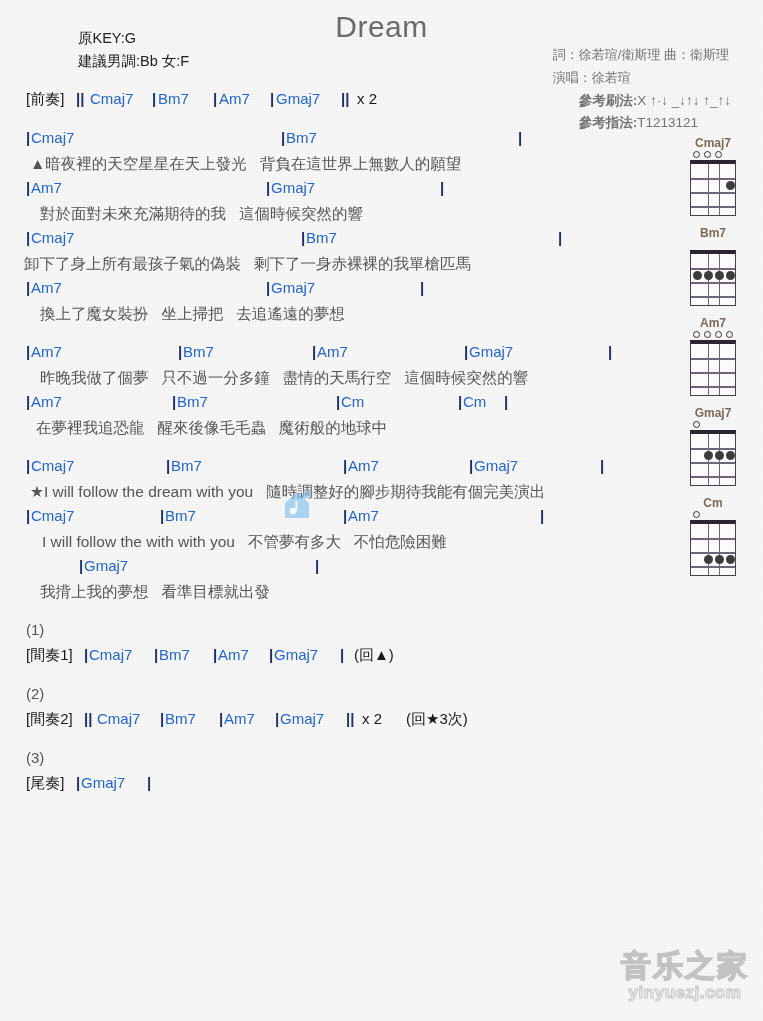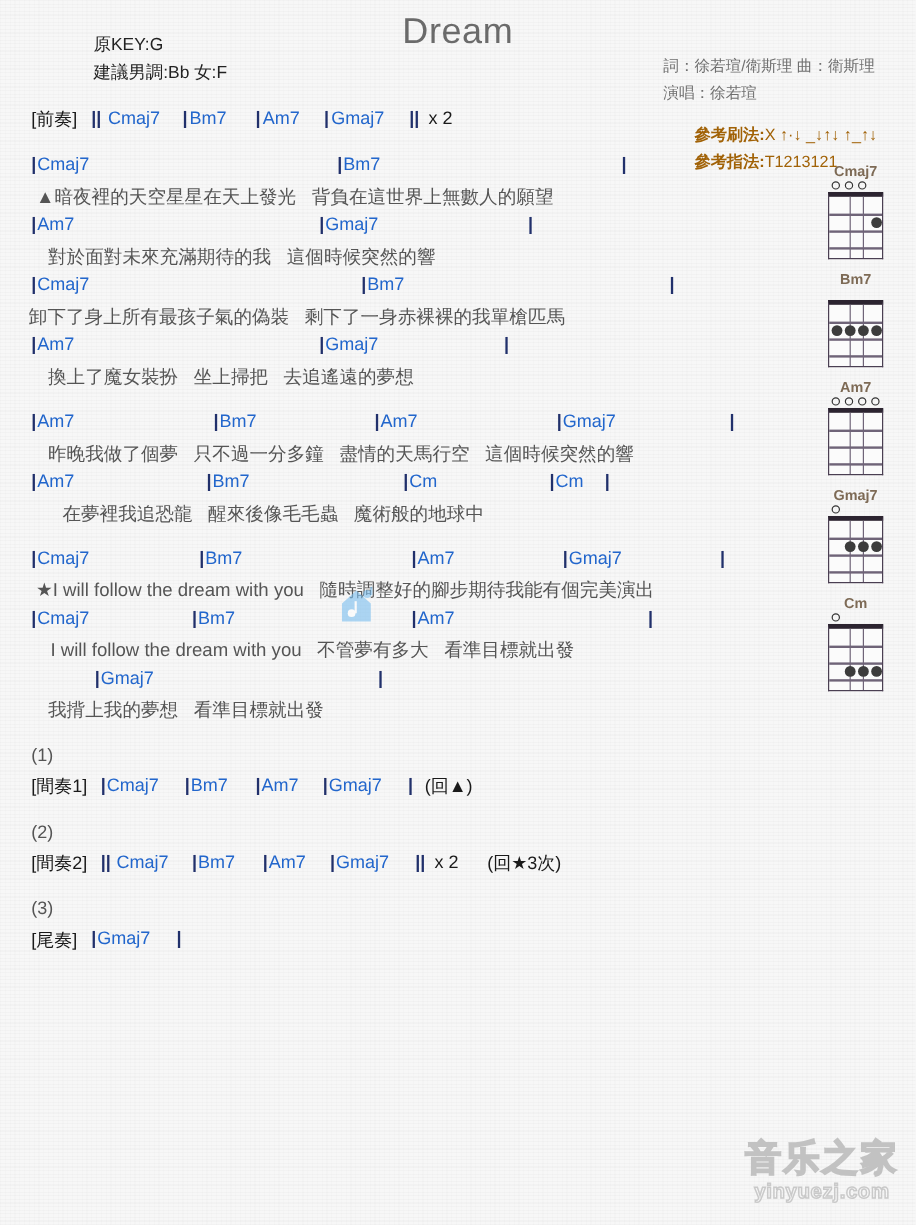--- a/index.html
+++ b/index.html
@@ -56,23 +56,23 @@
     right: 34px;
     top: 43px;
     font-size: 13px;
     color: #6f6f6f;
     line-height: 23px;
     text-align: left;
   }
   .play-ref {
     position: absolute;
     right: 32px;
-    top: 102px;
+    top: 90px;
     font-size: 13.5px;
-    color: #a16207;
+    color: #737373;
     line-height: 22px;
     font-weight: bold;
     text-align: left;
   }
   .play-ref .val { font-weight: normal; }
 
   
   .body-col {
     position: absolute;
     left: 0;
@@ -267,28 +267,28 @@
         <div class="line chord"><span class="tok bar" style="left: 26px;">|</span><span class="tok chordname" style="left: 31px;">Cmaj7</span><span class="tok bar" style="left: 301px;">|</span><span class="tok chordname" style="left: 306px;">Bm7</span><span class="tok bar" style="left: 558px;">|</span></div>
         <div class="line lyric"><span class="tok grey" style="left: 24px;">卸下了身上所有最孩子氣的偽裝   剩下了一身赤裸裸的我單槍匹馬</span></div>
         <div class="line chord"><span class="tok bar" style="left: 26px;">|</span><span class="tok chordname" style="left: 31px;">Am7</span><span class="tok bar" style="left: 266px;">|</span><span class="tok chordname" style="left: 271px;">Gmaj7</span><span class="tok bar" style="left: 420px;">|</span></div>
         <div class="line lyric"><span class="tok grey" style="left: 40px;">換上了魔女裝扮   坐上掃把   去追遙遠的夢想</span></div>
         <div class="spacer"></div>
       </div>
       <div>
         <div class="line chord"><span class="tok bar" style="left: 26px;">|</span><span class="tok chordname" style="left: 31px;">Am7</span><span class="tok bar" style="left: 178px;">|</span><span class="tok chordname" style="left: 183px;">Bm7</span><span class="tok bar" style="left: 312px;">|</span><span class="tok chordname" style="left: 317px;">Am7</span><span class="tok bar" style="left: 464px;">|</span><span class="tok chordname" style="left: 469px;">Gmaj7</span><span class="tok bar" style="left: 608px;">|</span></div>
         <div class="line lyric"><span class="tok grey" style="left: 40px;">昨晚我做了個夢   只不過一分多鐘   盡情的天馬行空   這個時候突然的響</span></div>
         <div class="line chord"><span class="tok bar" style="left: 26px;">|</span><span class="tok chordname" style="left: 31px;">Am7</span><span class="tok bar" style="left: 172px;">|</span><span class="tok chordname" style="left: 177px;">Bm7</span><span class="tok bar" style="left: 336px;">|</span><span class="tok chordname" style="left: 341px;">Cm</span><span class="tok bar" style="left: 458px;">|</span><span class="tok chordname" style="left: 463px;">Cm</span><span class="tok bar" style="left: 504px;">|</span></div>
-        <div class="line lyric"><span class="tok grey" style="left: 52px;">在夢裡我追恐龍   醒來後像毛毛蟲   魔術般的地球中</span></div>
+        <div class="line lyric"><span class="tok grey" style="left: 36px;">在夢裡我追恐龍   醒來後像毛毛蟲   魔術般的地球中</span></div>
         <div class="spacer"></div>
       </div>
       <div>
         <div class="line chord"><span class="tok bar" style="left: 26px;">|</span><span class="tok chordname" style="left: 31px;">Cmaj7</span><span class="tok bar" style="left: 166px;">|</span><span class="tok chordname" style="left: 171px;">Bm7</span><span class="tok bar" style="left: 343px;">|</span><span class="tok chordname" style="left: 348px;">Am7</span><span class="tok bar" style="left: 469px;">|</span><span class="tok chordname" style="left: 474px;">Gmaj7</span><span class="tok bar" style="left: 600px;">|</span></div>
         <div class="line lyric"><span class="tok grey" style="left: 30px;">★I will follow the dream with you   隨時調整好的腳步期待我能有個完美演出</span></div>
         <div class="line chord"><span class="tok bar" style="left: 26px;">|</span><span class="tok chordname" style="left: 31px;">Cmaj7</span><span class="tok bar" style="left: 160px;">|</span><span class="tok chordname" style="left: 165px;">Bm7</span><span class="tok bar" style="left: 343px;">|</span><span class="tok chordname" style="left: 348px;">Am7</span><span class="tok bar" style="left: 540px;">|</span></div>
-        <div class="line lyric"><span class="tok grey" style="left: 42px;">I will follow the dream with you   不管夢有多大   看準目標就出發</span></div>
+        <div class="line lyric"><span class="tok grey" style="left: 42px;">I will follow the with with you   不管夢有多大   不怕危險困難</span></div>
         <div class="line chord"><span class="tok bar" style="left: 79px;">|</span><span class="tok chordname" style="left: 84px;">Gmaj7</span><span class="tok bar" style="left: 315px;">|</span></div>
         <div class="line lyric"><span class="tok grey" style="left: 40px;">我揹上我的夢想   看準目標就出發</span></div>
         <div class="spacer"></div>
       </div>
       <div>
         <div class="line section"><span class="tok grey" style="left: 26px;">(1)</span></div>
         <div class="line section"><span class="tok plain" style="left: 26px;">[間奏1]</span><span class="tok bar" style="left: 84px;">|</span><span class="tok chordname" style="left: 89px;">Cmaj7</span><span class="tok bar" style="left: 154px;">|</span><span class="tok chordname" style="left: 159px;">Bm7</span><span class="tok bar" style="left: 213px;">|</span><span class="tok chordname" style="left: 218px;">Am7</span><span class="tok bar" style="left: 269px;">|</span><span class="tok chordname" style="left: 274px;">Gmaj7</span><span class="tok bar" style="left: 340px;">|</span><span class="tok plain" style="left: 354px;">(回▲)</span></div>
         <div class="spacer"></div>
       </div>
       <div>

